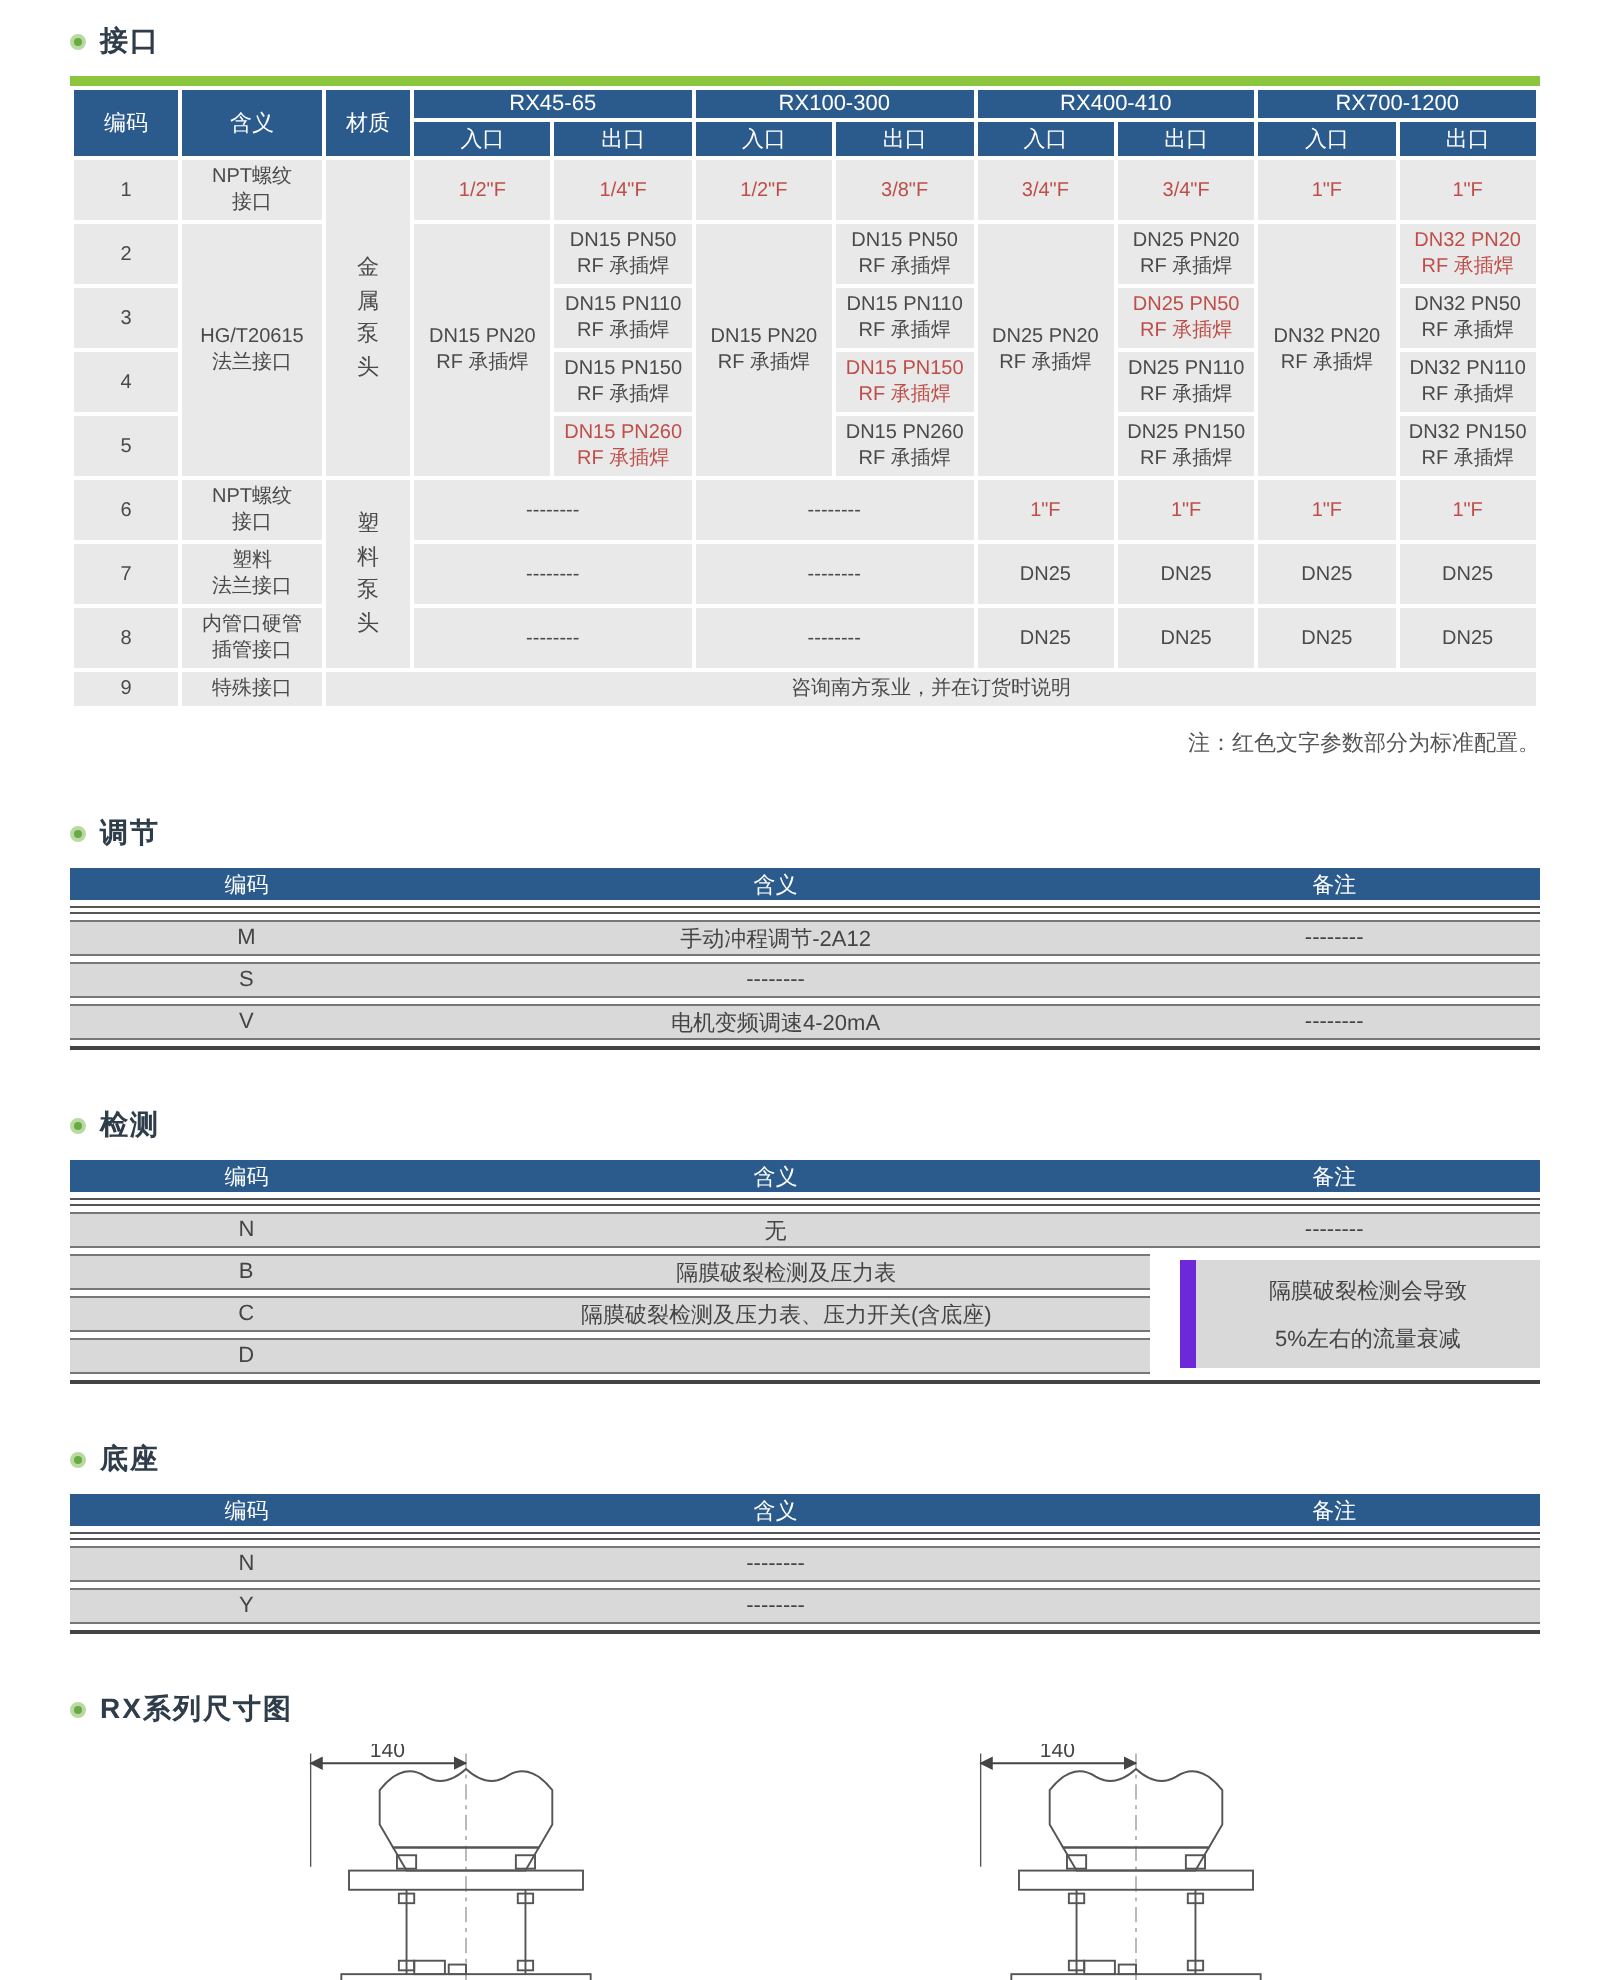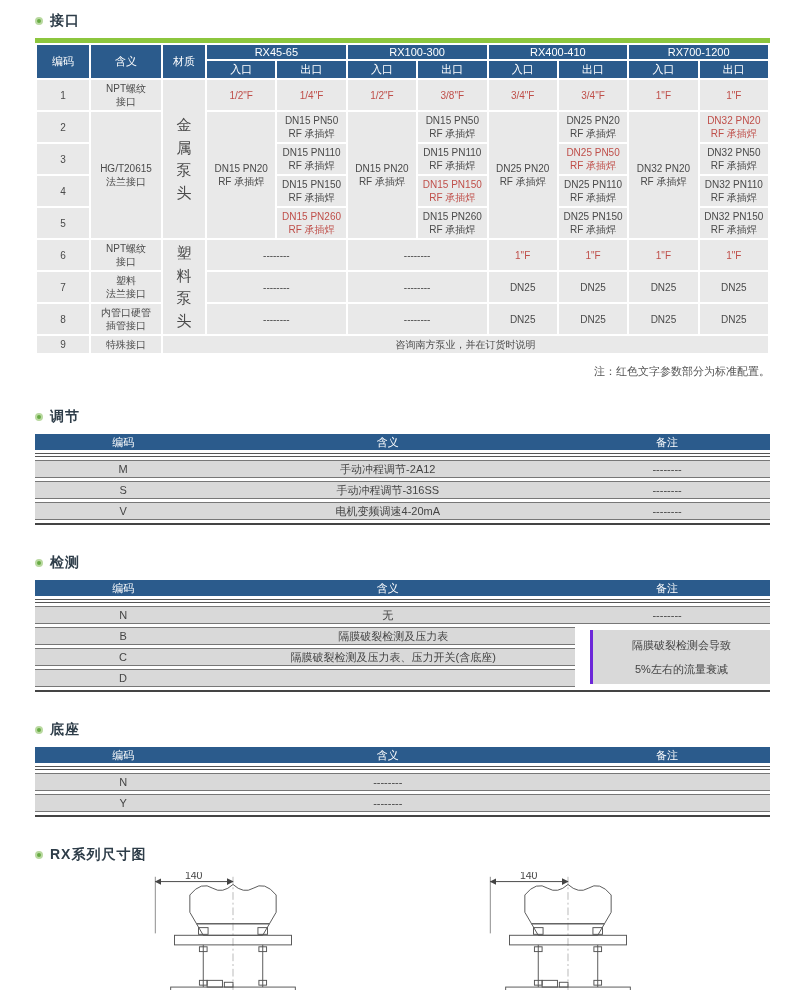--- a/index.html
+++ b/index.html
@@ -18,35 +18,35 @@
   .bullet{width:8px;height:8px;border-radius:50%;background:#67ab44;border:2px solid #b9d9a0;flex:0 0 auto;}
   .sec-title span.t{font-size:14px;font-weight:bold;color:#2e3d49;letter-spacing:1px;}
   
   .iface-wrap{width:735px;border-top:5px solid var(--green);}
   table.iface{border-collapse:separate;border-spacing:2px;table-layout:fixed;width:735px;}
   table.iface th{background:var(--blue);color:#fff;font-weight:normal;font-size:11px;padding:1px 0;}
   table.iface td{background:var(--cell_gray);text-align:center;font-size:10px;line-height:1.3;
     padding:2px 1px;white-space:pre-line;}
   table.iface td.red{color:var(--red);}
   table.iface tr.r1 td{height:30px;vertical-align:middle;}
-  .vert{width:1.1em;margin:0 auto;line-height:1.5;font-size:15px;word-break:break-all;}
+  .vert{width:1.1em;margin:0 auto;line-height:1.5;font-size:11px;word-break:break-all;}
   .note{font-size:11px;color:#555;margin:9px 0 0 2px;text-align:right;}
   
   .stable{width:735px;margin-top:4px;}
   .shead{display:grid;grid-template-columns:24% 48% 28%;background:var(--blue);color:#fff;
     font-size:11px;height:16px;align-items:center;text-align:center;}
   .rule2{height:4px;border-top:1px solid #555;border-bottom:1px solid #555;margin:3px 0 1px 0;}
   .srow{display:grid;grid-template-columns:24% 48% 28%;background:var(--row_gray);
     border-top:1px solid #777;border-bottom:1px solid #777;margin:3px 0;height:18px;
     align-items:center;text-align:center;font-size:11px;color:#444;}
   .rule-thick{border-top:2px solid #444;margin-top:2px;}
   .merge-zone{position:relative;}
   .merge-zone .srow{width:73.5%;grid-template-columns:32.6% 67.4%;}
   .merged-box{position:absolute;left:75.5%;right:0;top:3px;bottom:3px;background:var(--row_gray);
-    border-left:3px solid #6d28d9;display:flex;flex-direction:column;justify-content:center;
+    border-left:8px solid #6d28d9;display:flex;flex-direction:column;justify-content:center;
     gap:9px;text-align:center;font-size:11px;color:#444;}
   .sec-gap{margin-top:29px;}
   
   .diagrams{display:flex;gap:95px;padding-left:78px;margin-top:4px;}
   .diag{width:240px;text-align:center;}
   .diag svg{display:block;}
   .hidden-defs{position:absolute;width:0;height:0;overflow:hidden;}
 </style>
 </head>
 <body>
@@ -216,21 +216,20 @@
     <span>备注</span>
   </div>
   <div class="rule2"></div>
   <div class="srow">
     <span>M</span>
     <span>手动冲程调节-2A12</span>
     <span>--------</span>
   </div>
   <div class="srow">
     <span>S</span>
-    <span>手动冲程调节-316SS</span>
     <span>--------</span>
   </div>
   <div class="srow">
     <span>V</span>
     <span>电机变频调速4-20mA</span>
     <span>--------</span>
   </div>
   <div class="rule-thick"></div>
 </div>
 

